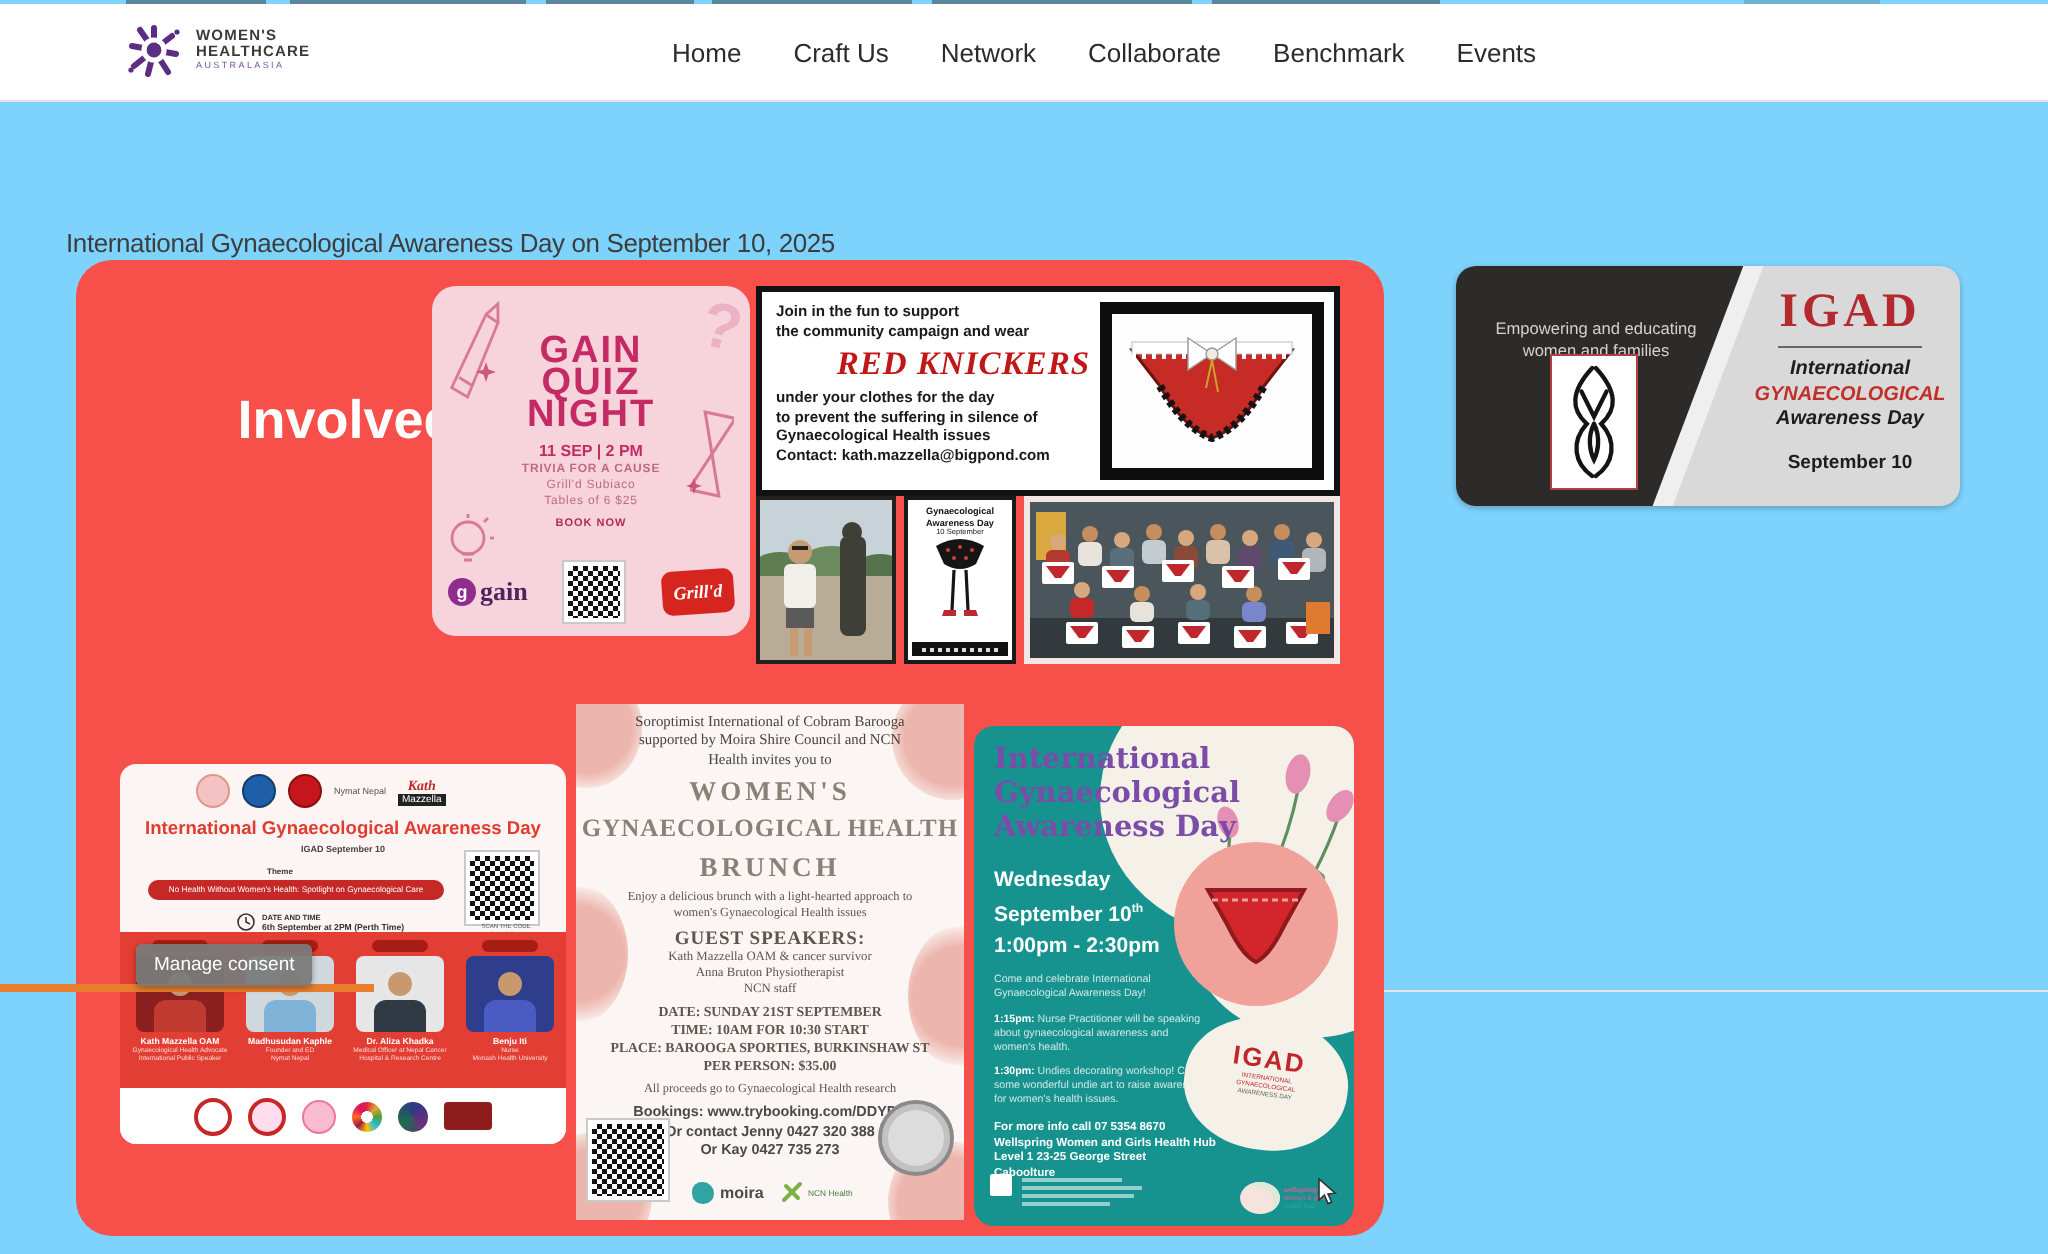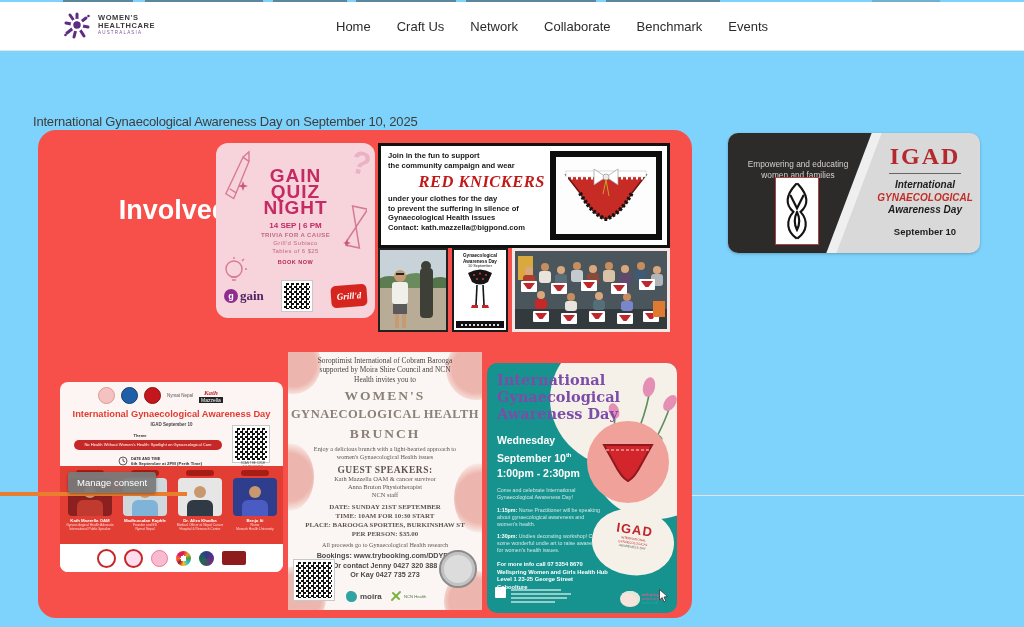--- a/index.html
+++ b/index.html
@@ -191,21 +191,21 @@
           <path d="M6,0 L7.5,4.5 L12,6 L7.5,7.5 L6,12 L4.5,7.5 L0,6 L4.5,4.5 Z" fill="#C84B72"></path>
         </svg>
       <svg class="doodle" style="right:24px;top:96px;" width="8" height="8" viewBox="0 0 12 12">
           <path d="M6,0 L7.5,4.5 L12,6 L7.5,7.5 L6,12 L4.5,7.5 L0,6 L4.5,4.5 Z" fill="#C84B72"></path>
         </svg>
       <div class="gain-title">
         <div>GAIN</div>
         <div>QUIZ</div>
         <div>NIGHT</div>
       </div>
-      <div class="gain-dt">14 SEP | 6 PM</div>
+      <div class="gain-dt">11 SEP | 2 PM</div>
       <div class="gain-s" style="font-weight:bold;">TRIVIA FOR A CAUSE</div>
       <div class="gain-s">Grill'd Subiaco</div>
       <div class="gain-s">Tables of 6 $25</div>
       <div class="gain-book">BOOK NOW</div>
       <div class="gain-row">
         <div class="gain-logo">
           <div class="gain-g">g</div>
           <div class="gain-word">gain</div>
         </div>
         <div class="qr" style="width:26px;height:26px;"></div>

